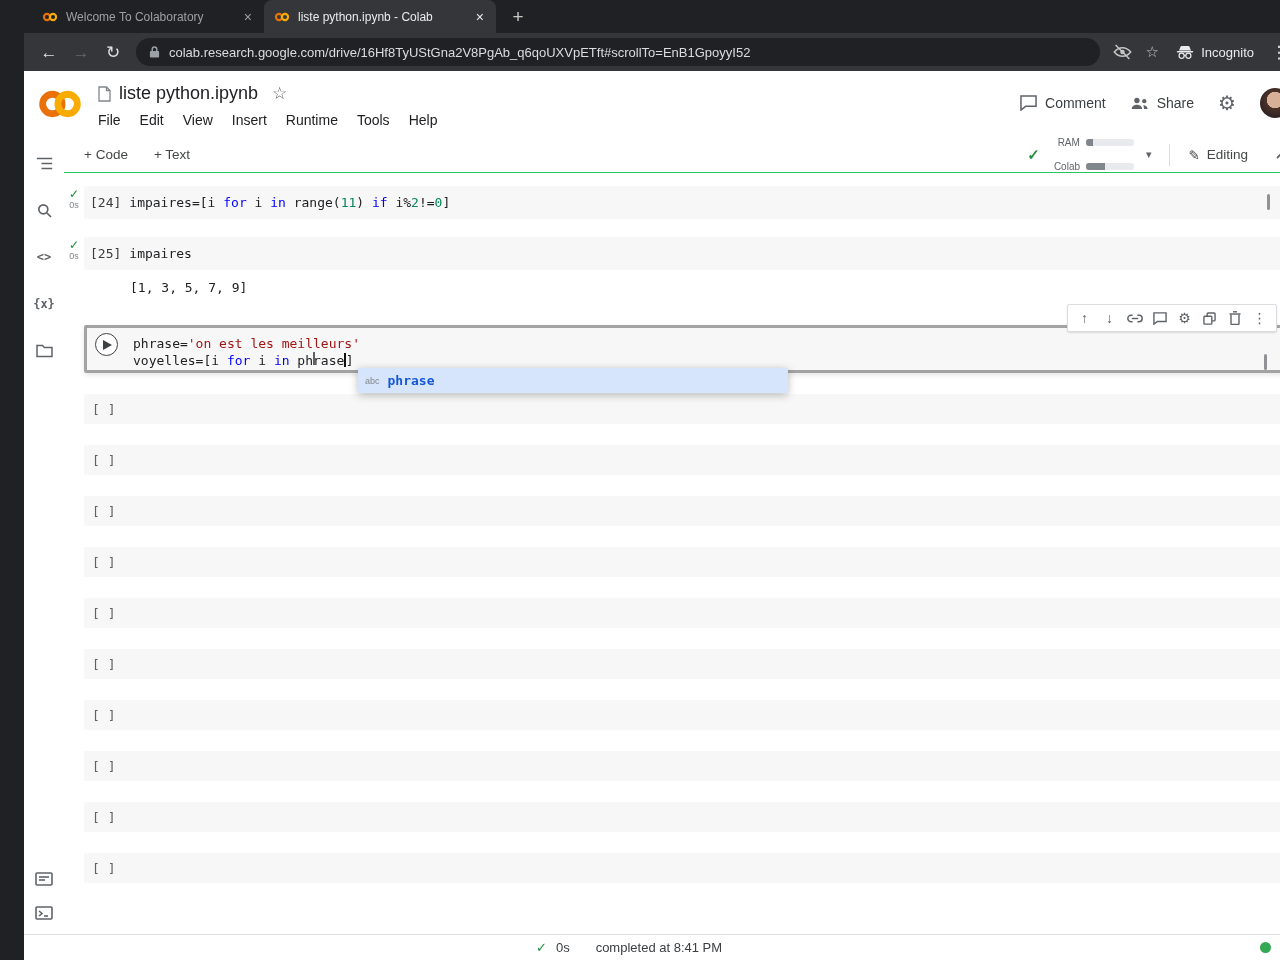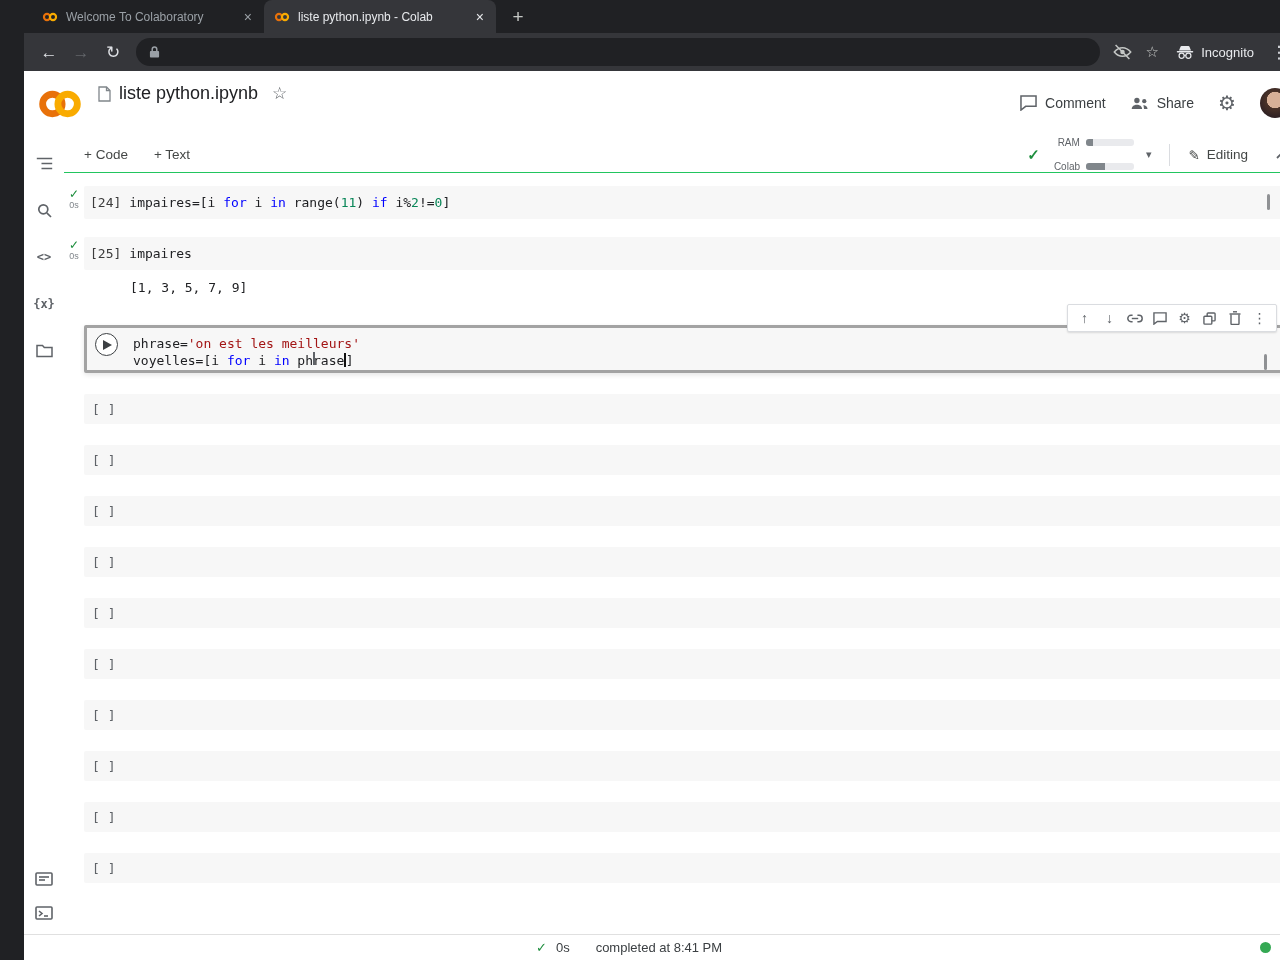--- a/index.html
+++ b/index.html
@@ -171,20 +171,21 @@
     <span class="nav-btn">←</span>
     <span class="nav-btn dim">→</span>
     <span class="nav-btn">↻</span>
     <div class="omnibox">
       <span style="display:flex;">
         <svg width="11" height="14" viewBox="0 0 12 14">
             <rect x="1" y="6" width="10" height="7" rx="1" fill="#9aa0a6"></rect>
             <path d="M3.5 6V4a2.5 2.5 0 0 1 5 0v2" fill="none" stroke="#9aa0a6" stroke-width="1.6"></path>
           </svg>
       </span>
+      <span class="url">colab.research.google.com/drive/16Hf8TyUStGna2V8PgAb_q6qoUXVpETft#scrollTo=EnB1GpoyyI52</span>
     </div>
     <span class="tool-ic">
       <svg width="19" height="16" viewBox="0 0 22 18">
           <path d="M11 4c4.5 0 8 3.2 9.5 5-1.5 1.8-5 5-9.5 5S3 10.8 1.5 9C3 7.2 6.5 4 11 4z" fill="none" stroke="#c4c7c5" stroke-width="1.7"></path>
           <circle cx="11" cy="9" r="2.6" fill="#c4c7c5"></circle>
           <line x1="3" y1="1" x2="19" y2="17" stroke="#c4c7c5" stroke-width="1.7"></line>
         </svg>
     </span>
     <span class="tool-ic">☆</span>
     <div class="incog">
@@ -212,20 +213,29 @@
     <div class="title-row">
       <span style="display:flex;">
         <svg width="13" height="16" viewBox="0 0 13 16" fill="none" stroke="#80868b" stroke-width="1.3">
             <path d="M1 1h7.5L12 4.5V15H1z"></path>
             <path d="M8.5 1v3.5H12"></path>
           </svg>
       </span>
       <span class="nb-title">liste python.ipynb</span>
       <span class="title-star">☆</span>
     </div>
+    <nav class="menus">
+      <span class="menu">File</span>
+      <span class="menu">Edit</span>
+      <span class="menu">View</span>
+      <span class="menu">Insert</span>
+      <span class="menu">Runtime</span>
+      <span class="menu">Tools</span>
+      <span class="menu">Help</span>
+    </nav>
     <div class="hactions">
       <div class="haction">
         <span style="display:flex;">
           <svg width="17" height="16" viewBox="0 0 18 17" fill="none" stroke="#5f6368" stroke-width="1.6">
               <path d="M1 1h16v11H6l-5 4z"></path>
             </svg>
         </span>
         <span>Comment</span>
       </div>
       <div class="haction">
@@ -374,20 +384,26 @@
       <span class="runbtn">
           <span class="runtri"></span>
         </span>
       <div class="codebody">
         <div class="code-line"><span class="tok-p">phrase=</span><span class="tok-s">'on est les meilleurs'</span></div>
         <div class="code-line"><span class="tok-p">voyelles=[i </span><span class="tok-k">for</span><span class="tok-p"> i </span><span class="tok-k">in</span><span class="tok-p"> phrase</span><span class="caret"></span><span class="tok-p">]</span></div>
       </div>
       <span class="cellscroll cs3"></span>
     </div>
 
+    <div class="autocomplete">
+      <div class="ac-row">
+        <span class="ac-kind">abc</span>
+        <span class="ac-text">phrase</span>
+      </div>
+    </div>
 
     <span class="ibeam"></span>
 
     <div class="empty-cells">
         <div class="empty-cell">
           <span class="empty-label">[ ]</span>
         </div>
         <div class="empty-cell">
           <span class="empty-label">[ ]</span>
         </div>

